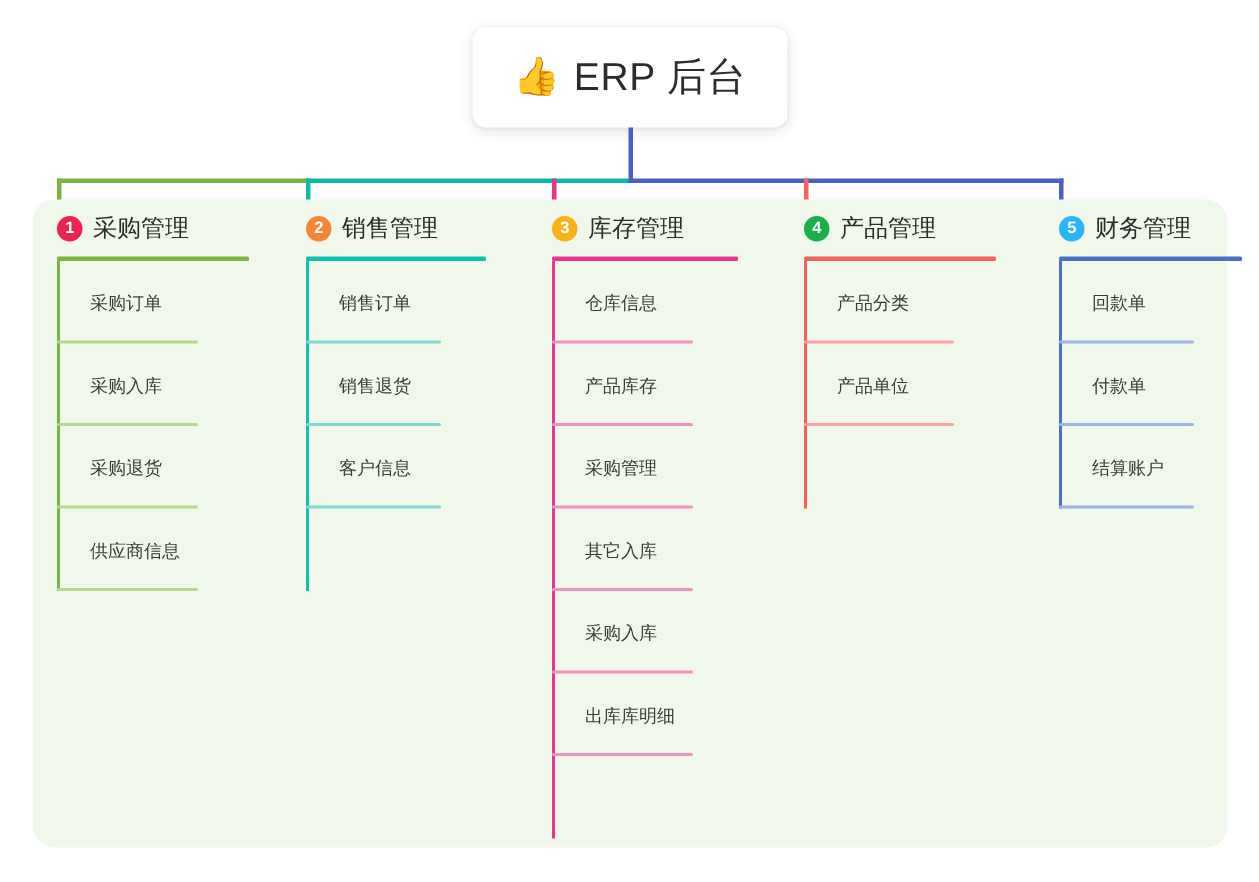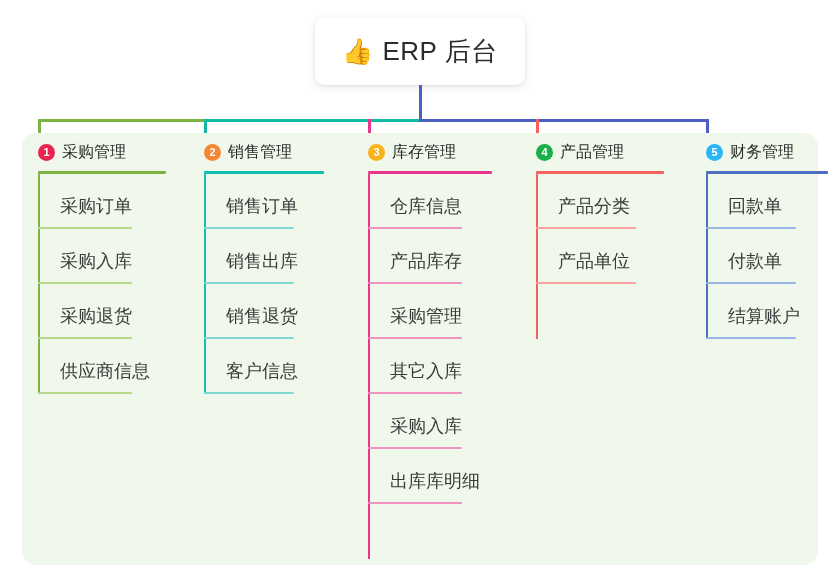--- a/index.html
+++ b/index.html
@@ -100,21 +100,21 @@
     width: 2px;
   }
   .item {
     position: relative;
     height: 55px;
   }
   .item-label {
     position: absolute;
     left: 38px;
     top: 20px;
-    font-size: 18px;
+    font-size: 12px;
     color: #3a3a3a;
     white-space: nowrap;
   }
   .item-rule {
     position: absolute;
     left: 16px;
     bottom: 0;
     height: 2px;
     border-radius: 1px;
   }
@@ -173,24 +173,20 @@
           <span class="badge" style="background: rgb(245, 134, 52);">2</span>
           <span class="col-title">销售管理</span>
         </div>
         <div class="head-rule" style="width: 120px; margin-left: 16px; background: rgb(16, 192, 176);"></div>
         <div class="stem" style="height: 220px; background: rgb(16, 192, 176);"></div>
         <div class="item">
           <span class="item-label">销售订单</span>
           <div class="item-rule" style="width: 90px; background: rgb(127, 217, 209);"></div>
         </div>
         <div class="item">
-          <span class="item-label">销售出库</span>
-          <div class="item-rule" style="width: 90px; background: rgb(127, 217, 209);"></div>
-        </div>
-        <div class="item">
           <span class="item-label">销售退货</span>
           <div class="item-rule" style="width: 90px; background: rgb(127, 217, 209);"></div>
         </div>
         <div class="item">
           <span class="item-label">客户信息</span>
           <div class="item-rule" style="width: 90px; background: rgb(127, 217, 209);"></div>
         </div>
       </div>
       <div class="col" style="left: 352px; top: 133px; width: 166px;">
         <div class="col-head">

